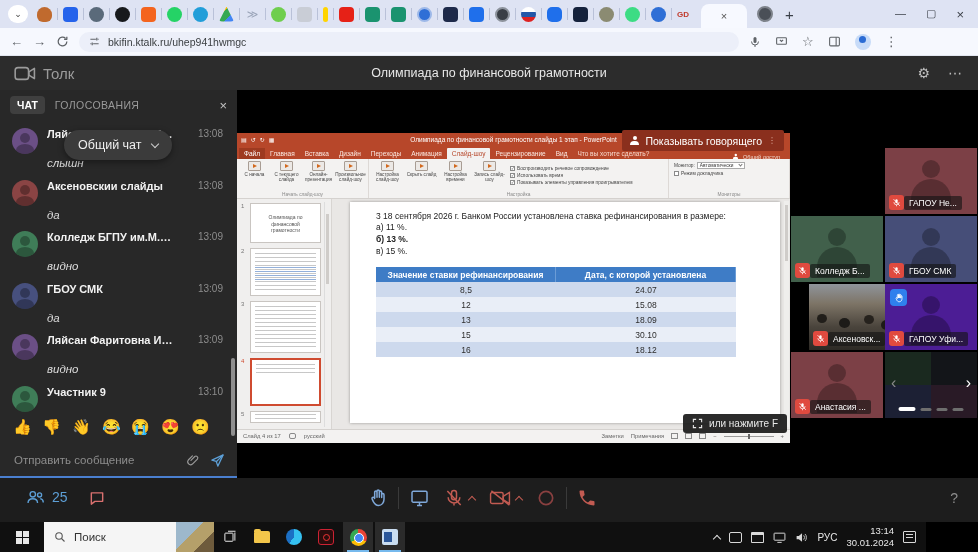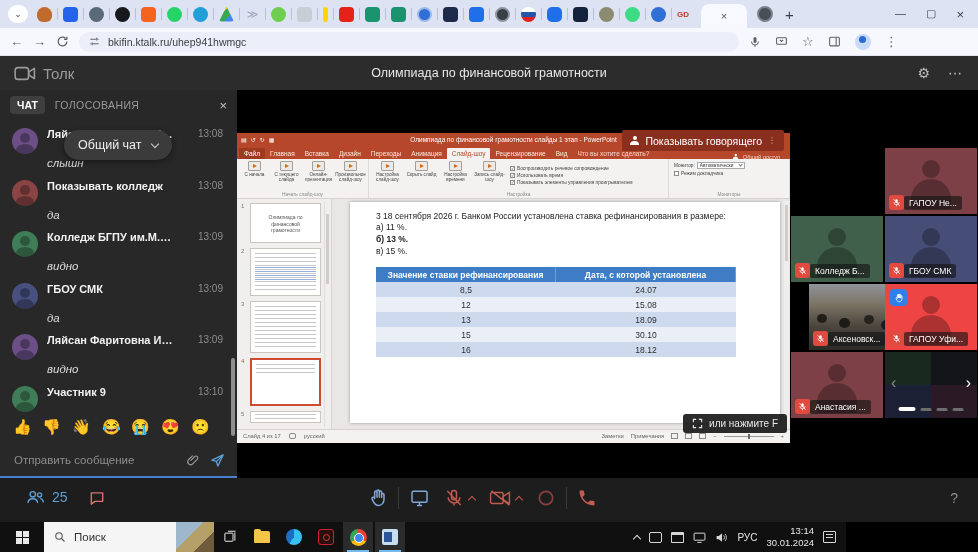--- a/index.html
+++ b/index.html
@@ -178,21 +178,21 @@
   .count{position:absolute;left:26px;top:11px;display:flex;align-items:center;gap:7px;color:#5d9fd6;
          font-size:14px;}
   .bubble{position:absolute;left:88px;top:12px;color:#d9706f;}
   .ctrl{position:absolute;top:9px;display:flex;align-items:center;}
   .vdiv{width:1px;height:22px;background:#3a3a3a;margin:0 10px;}
   .chevup{display:inline-block;width:6px;height:6px;border-right:1.5px solid #c25b52;
           border-top:1.5px solid #c25b52;transform:rotate(-45deg);margin:4px 0 0 5px;}
   .help{position:absolute;right:20px;top:12px;color:#8d8d8d;font-size:14px;}
 
   
-  .wtaskbar{position:absolute;left:0;top:522px;width:846px;height:30px;background:#101010;display:flex;
+  .wtaskbar{position:absolute;left:0;top:522px;width:926px;height:30px;background:#101010;display:flex;
             align-items:center;}
   .winlogo{width:44px;height:30px;display:flex;align-items:center;justify-content:center;}
   .wl{display:grid;grid-template-columns:6px 6px;grid-template-rows:6px 6px;gap:1px;}
   .wl i{background:#e8e8e8;}
   .wsearch{width:170px;height:30px;background:#f5f5f5;display:flex;align-items:center;gap:8px;
            padding-left:10px;color:#333;font-size:11.5px;position:relative;overflow:hidden;}
   .wsearch .art{position:absolute;right:0;top:0;width:38px;height:30px;
         background:linear-gradient(135deg,#9db8cc 0 40%,#b5a06a 40% 70%,#6e5b3c 70% 100%);}
   .titem{width:30px;height:30px;display:flex;align-items:center;justify-content:center;position:relative;margin:0 1px;}
   .titem.active{background:#2b2b2b;}
@@ -353,21 +353,21 @@
         <div class="row1">
             <span class="ava" style="background:#6b4f86;"></span>
           <span class="mname">Ляйсан Фаритовна Исламур...</span>
           <span class="mtime">13:08</span>
           </div>
         <div class="mtext">слышн</div>
       </div>
       <div class="msg">
         <div class="row1">
             <span class="ava" style="background:#8a4444;"></span>
-          <span class="mname">Показывать колледж</span>
+          <span class="mname">Аксеновскии слайды</span>
           <span class="mtime">13:08</span>
           </div>
         <div class="mtext">да</div>
       </div>
       <div class="msg">
         <div class="row1">
             <span class="ava" style="background:#3f7d58;"></span>
           <span class="mname">Колледж БГПУ им.М.Акмулл...</span>
           <span class="mtime">13:09</span>
           </div>
@@ -693,21 +693,21 @@
         <svg width="9" height="9" viewBox="0 0 24 24" fill="#fff">
               <rect x="9" y="3" width="6" height="11" rx="3"></rect>
               <path d="M5 11a7 7 0 0 0 14 0" fill="none" stroke="#fff" stroke-width="2"></path>
               <rect x="11" y="18" width="2" height="4"></rect>
               <line x1="4" y1="3" x2="21" y2="21" stroke="#fff" stroke-width="2"></line>
             </svg>
           </span>
         <span class="tname">Аксеновск...</span>
         </div>
     </div>
-    <div class="tile" style="left:95px;top:194px;background:#ef4444;">
+    <div class="tile" style="left:95px;top:194px;background:#4c1d95;">
       <span class="sil"></span>
       <span class="hand-badge">
         <svg width="10" height="10" viewBox="0 0 24 24" fill="none" stroke="#fff" stroke-width="2" stroke-linecap="round" stroke-linejoin="round">
             <path d="M8 12V5a1.4 1.4 0 0 1 2.8 0v6M10.8 11V3.8a1.4 1.4 0 0 1 2.8 0V11M13.6 11V5a1.4 1.4 0 0 1 2.8 0v6.5M16.4 11.5V8a1.4 1.4 0 0 1 2.8 0v5.5c0 4-2.6 7.5-6.6 7.5-3.2 0-4.6-1.6-6.2-4.6L4.9 13a1.4 1.4 0 0 1 2.4-1.4l.7 1"></path>
           </svg>
         </span>
       <div class="tlabel">
           <span class="badge red">
         <svg width="9" height="9" viewBox="0 0 24 24" fill="#fff">
               <rect x="9" y="3" width="6" height="11" rx="3"></rect>

